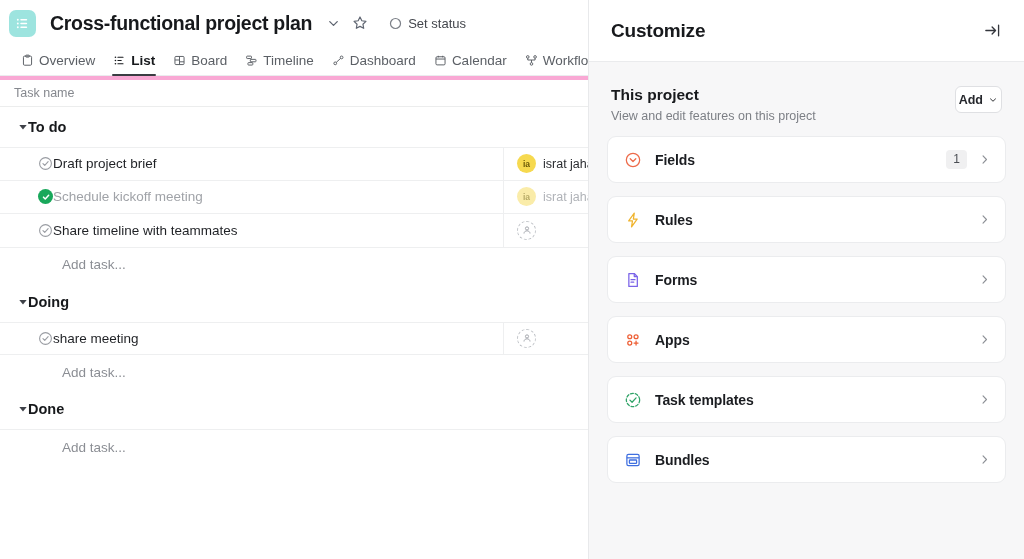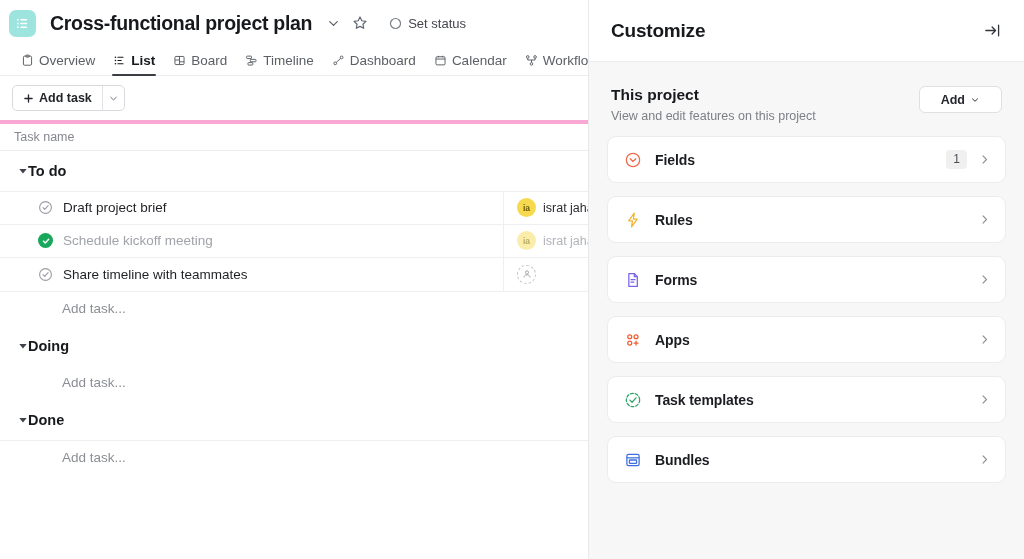--- a/index.html
+++ b/index.html
@@ -130,21 +130,21 @@
     height: 40px; display: flex; align-items: center; padding-left: 18px;
     font-size: 14.5px; font-weight: bold; color: #17191c;
   }
   .caret-down { color: #3f4249; display: flex; }
   .row {
     height: 33.5px; display: flex; align-items: stretch;
     border-bottom: 1px solid #eeeff0;
   }
   .row.topline { border-top: 1px solid #eeeff0; }
   .cell-name {
-    width: 503px; display: flex; align-items: center; gap: 10px;
+    width: 503px; display: flex; align-items: center; 
     padding-left: 38px; font-size: 13.5px; color: #1f2125; flex: 0 0 auto;
   }
   .cell-assignee {
     width: 160px; display: flex; align-items: center; gap: 7px;
     padding-left: 13px; border-left: 1px solid #eeeff0; flex: 0 0 auto;
     font-size: 12.5px; color: #2b2d31; overflow: hidden; white-space: nowrap;
   }
   .row.done .cell-name { color: #a0a3a8; }
   .row.done .cell-assignee { color: #b0b3b8; }
   .check-ring { width: 15px; height: 15px; flex: 0 0 auto; }
@@ -185,21 +185,21 @@
   .panel-collapse { margin-left: auto; color: #34373d; display: flex; }
   .panel-body { flex: 1; overflow: hidden; padding: 0 18px; }
   .section-head {
     display: flex; align-items: flex-start; padding: 24px 4px 0 4px;
   }
   .section-title { font-size: 15.5px; font-weight: bold; color: #17191c; }
   .section-sub { font-size: 12.5px; color: #7c7f85; margin-top: 5px; }
   .add-dd {
     margin-left: auto; display: flex; align-items: center; gap: 5px;
     border: 1px solid #dfe0e3; border-radius: 6px; background: #fff;
-    height: 27px; padding: 0 21px; font-size: 12.5px; color: #25272c;
+    height: 27px; padding: 0 3px; font-size: 12.5px; color: #25272c;
     font-weight: bold;
   }
   .feature {
     display: flex; align-items: center; gap: 13px; background: #fff;
     border: 1px solid #ebecee; border-radius: 9px; height: 47px;
     padding: 0 14px 0 15px; margin-top: 13px;
   }
   .feature-label {
     font-size: 14px; font-weight: bold; color: #1b1d21; letter-spacing: -0.1px;
   }
@@ -394,37 +394,20 @@
         </span>
       <span>Note</span>
     </div>
     <div class="tab-add">
       <svg width="14" height="14" viewBox="0 0 16 16" fill="none" stroke="currentColor" stroke-width="1.4" stroke-linecap="round">
           <path d="M8 3.4v9.2M3.4 8h9.2"></path>
         </svg>
     </div>
   </div>
 
-  <div class="toolbar">
-    <div class="addtask">
-      <div class="addtask-main">
-        <span style="display:flex">
-            <svg width="11" height="11" viewBox="0 0 14 14" fill="none" stroke="currentColor" stroke-width="1.7" stroke-linecap="round">
-              <path d="M7 2.4v9.2M2.4 7h9.2"></path>
-            </svg>
-          </span>
-        <span>Add task</span>
-      </div>
-      <div class="addtask-caret">
-        <svg width="11" height="11" viewBox="0 0 16 16" fill="none" stroke="currentColor" stroke-width="1.4" stroke-linecap="round" stroke-linejoin="round">
-            <path d="M4 6.2l4 3.8 4-3.8"></path>
-          </svg>
-      </div>
-    </div>
-  </div>
 
   <div class="table">
     <div class="thead">
       <div class="th-name">Task name</div>
     </div>
 
     <div class="group-hdr">
       <span class="caret-down">
           <svg width="10" height="10" viewBox="0 0 12 12" fill="currentColor">
             <path d="M1.6 3.6h8.8L6 9z"></path>
@@ -484,20 +467,37 @@
 
     <div class="group-hdr">
       <span class="caret-down">
           <svg width="10" height="10" viewBox="0 0 12 12" fill="currentColor">
             <path d="M1.6 3.6h8.8L6 9z"></path>
           </svg>
         </span>
       <span>Doing</span>
     </div>
 
+    <div class="row topline">
+      <div class="cell-name">
+        <span class="check-ring"><svg width="15" height="15" viewBox="0 0 16 16" fill="none" stroke="#9a9da3" stroke-width="1.2">
+              <circle cx="8" cy="8" r="6.3"></circle>
+              <path d="M5.3 8.1l1.9 1.9 3.6-3.9" stroke-linecap="round" stroke-linejoin="round"></path>
+            </svg></span>
+        <span>share meeting</span>
+      </div>
+      <div class="cell-assignee">
+        <span class="av-empty">
+            <svg width="10" height="10" viewBox="0 0 12 12" fill="none" stroke="currentColor" stroke-width="1.1">
+              <circle cx="6" cy="4.1" r="1.9"></circle>
+              <path d="M2.4 10.2c0-2 1.6-3.2 3.6-3.2s3.6 1.2 3.6 3.2"></path>
+            </svg>
+          </span>
+      </div>
+    </div>
 
     <div class="addtask-row">Add task...</div>
 
     <div class="group-hdr">
       <span class="caret-down">
           <svg width="10" height="10" viewBox="0 0 12 12" fill="currentColor">
             <path d="M1.6 3.6h8.8L6 9z"></path>
           </svg>
         </span>
       <span>Done</span>

